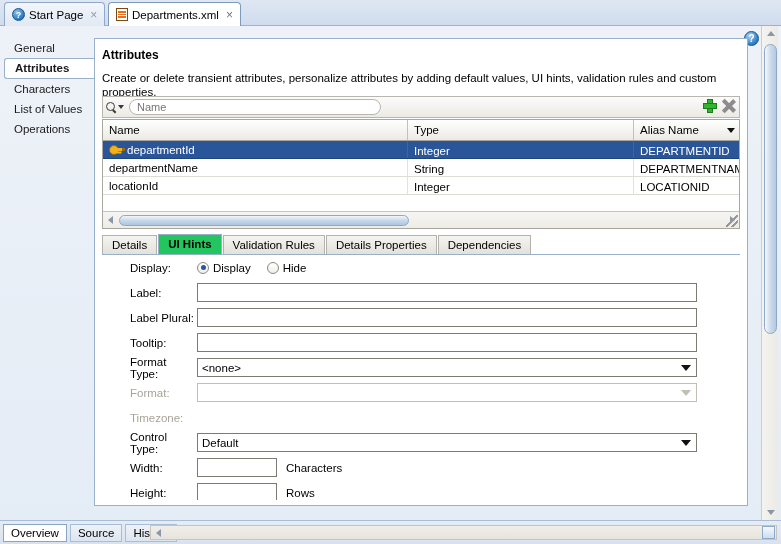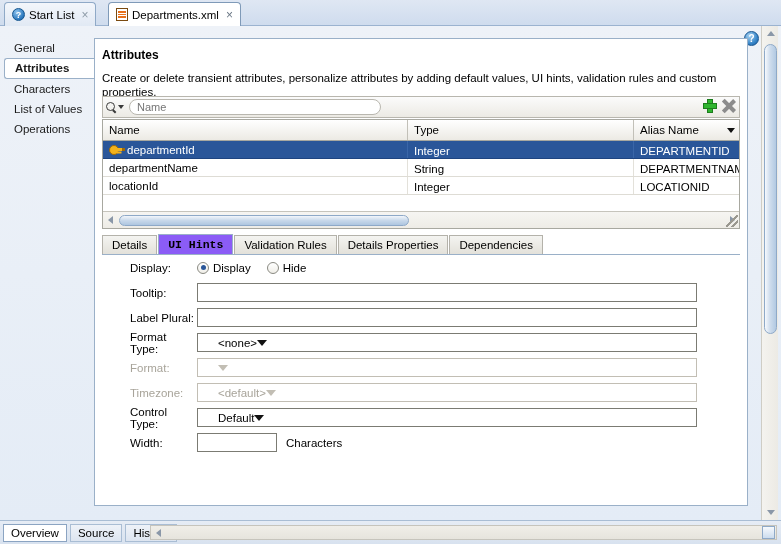--- a/index.html
+++ b/index.html
@@ -296,25 +296,25 @@
     height: 19px; line-height: 18px;
     padding: 0 9px;
     font-size: 11.5px;
     background: linear-gradient(to bottom, #f4f4f1 0%, #e3e1da 100%);
     border: 1px solid #b4b2aa;
     border-bottom: none;
     margin-right: 1px;
     cursor: pointer; white-space: nowrap;
   }
   .itab.active {
-    background: #8b5cf6;
+    background: #22c55e;
     font-weight: bold;
     border-color: #9ab0c8;
     height: 20px; line-height: 19px;
-    position: relative; z-index: 2; font-family: Liberation Mono, monospace;
+    position: relative; z-index: 2;
   }
 
   
   .form {
     position: absolute; left: 7px; top: 216px;
     width: 638px; height: 245px;
     overflow: hidden;
   }
   .frow {
     display: flex; align-items: center;
@@ -334,22 +334,23 @@
     font-family: "Liberation Sans", sans-serif;
     outline: none;
   }
   .ftext.wide { width: 500px; }
   .ftext.small { width: 80px; }
   .fselect {
     width: 500px; height: 19px;
     border: 1px solid #7b7b73;
     background: #fff;
     display: flex; align-items: center;
-    font-size: 11.5px;
-    padding: 0 0 0 20px;
+    justify-content: space-between;
+    font-size: 11.5px;
+    padding: 0 0 0 4px;
     cursor: pointer;
   }
   .fselect.dis { border-color: #c2beb4; color: #a8a49a; cursor: default; }
   .selcaret {
     width: 0; height: 0; margin-right: 5px;
     border-left: 5px solid transparent;
     border-right: 5px solid transparent;
     border-top: 6px solid #111;
   }
   .fselect.dis .selcaret { border-top-color: #c2beb4; }
@@ -431,21 +432,21 @@
   }
 </style>
 </head>
 <body>
 
 <div id="app">
 
   <div class="tabstrip">
     <div class="etab" style="left:4px;">
       <span class="ico-help-sm">?</span>
-      <span class="tlabel">Start List</span>
+      <span class="tlabel">Start Page</span>
       <span class="tclose">×</span>
     </div>
     <div class="etab active" style="left:108px;">
       <span class="ico-xml">
           <i></i>
           <i></i>
           <i></i>
         </span>
       <span class="tlabel">Departments.xml</span>
       <span class="tclose">×</span>
@@ -557,28 +558,32 @@
               <span class="rdot"></span>
               <span>Display</span>
             </span>
             <span class="radio">
               <span class="rdot"></span>
               <span>Hide</span>
             </span>
           </span>
         </div>
 
+        <div class="frow">
+          <span class="flabel">Label:</span>
+          <input class="ftext wide" type="text" value="" style="">
+        </div>
+
+        <div class="frow">
+          <span class="flabel">Label Plural:</span>
+          <input class="ftext wide" type="text" value="" style="">
+        </div>
 
         <div class="frow">
           <span class="flabel">Tooltip:</span>
-          <input class="ftext wide" type="text" value="" style="">
-        </div>
-
-        <div class="frow">
-          <span class="flabel">Label Plural:</span>
           <input class="ftext wide" type="text" value="" style="">
         </div>
 
         <div class="frow">
           <span class="flabel">Format Type:</span>
           <span class="fselect">
             <span>&lt;none&gt;</span>
             <span class="selcaret"></span>
           </span>
         </div>
@@ -586,40 +591,41 @@
         <div class="frow">
           <span class="flabel dim">Format:</span>
           <span class="fselect dis">
             <span></span>
             <span class="selcaret"></span>
           </span>
         </div>
 
         <div class="frow">
           <span class="flabel dim">Timezone:</span>
-          <span class="fselect dis">
-            <span>&lt;default&gt;</span>
-            <span class="selcaret"></span>
-          </span>
         </div>
 
         <div class="frow">
           <span class="flabel">Control Type:</span>
           <span class="fselect">
             <span>Default</span>
             <span class="selcaret"></span>
           </span>
         </div>
 
         <div class="frow">
           <span class="flabel">Width:</span>
           <input class="ftext small" type="text" value="" style="">
           <span class="unit">Characters</span>
         </div>
 
+        <div class="frow">
+          <span class="flabel">Height:</span>
+          <input class="ftext small" type="text" value="" style="">
+          <span class="unit">Rows</span>
+        </div>
 
       </div>
     </div>
 
     <div class="vscroll">
       <div class="vbtn up">
           <i></i>
         </div>
       <div class="vthumb"></div>
       <div class="vbtn down" style="position:absolute;bottom:0;">

